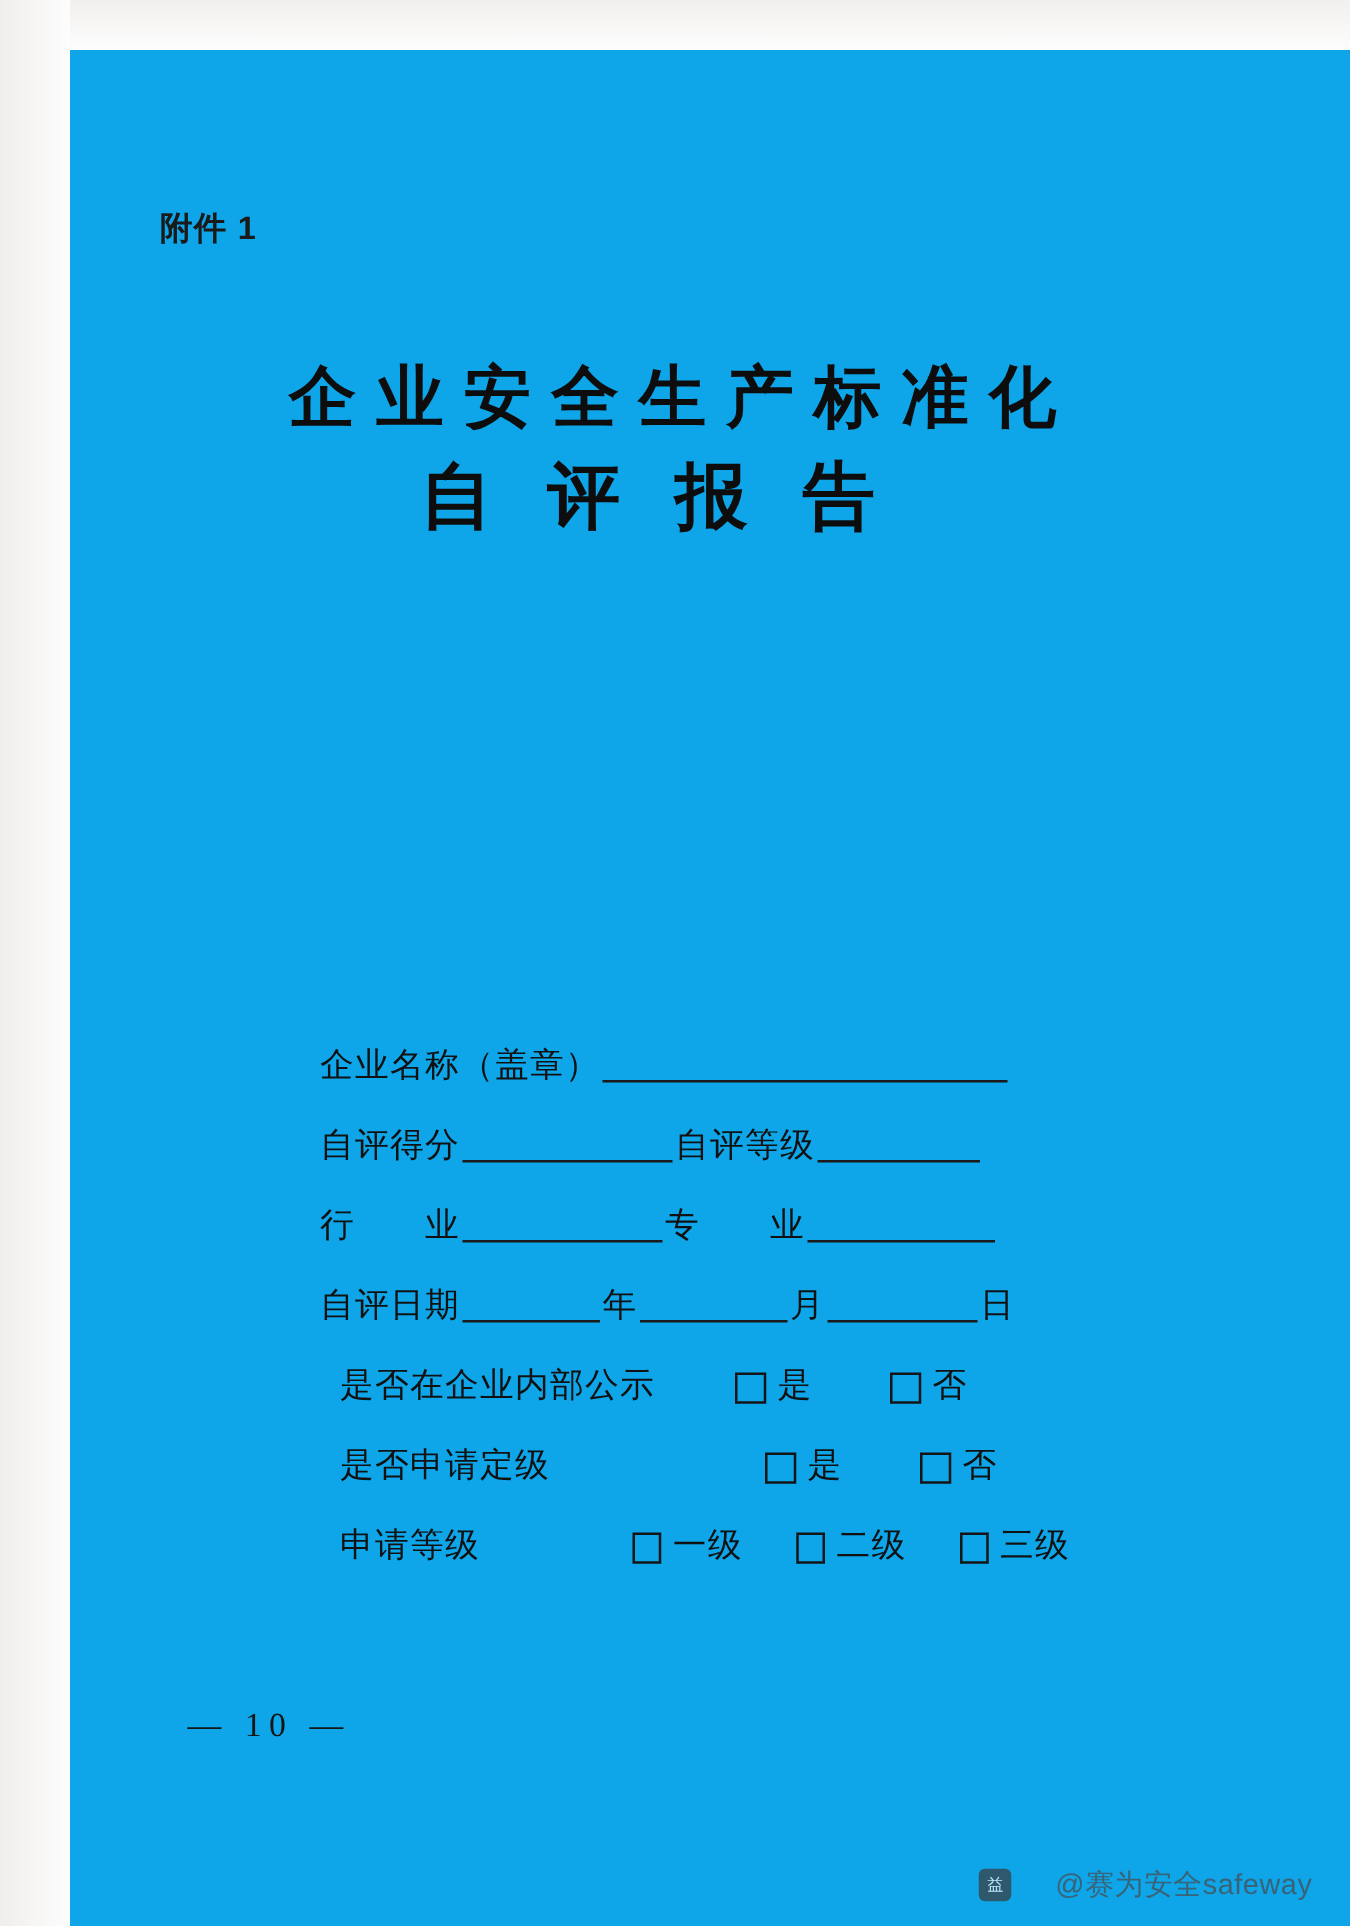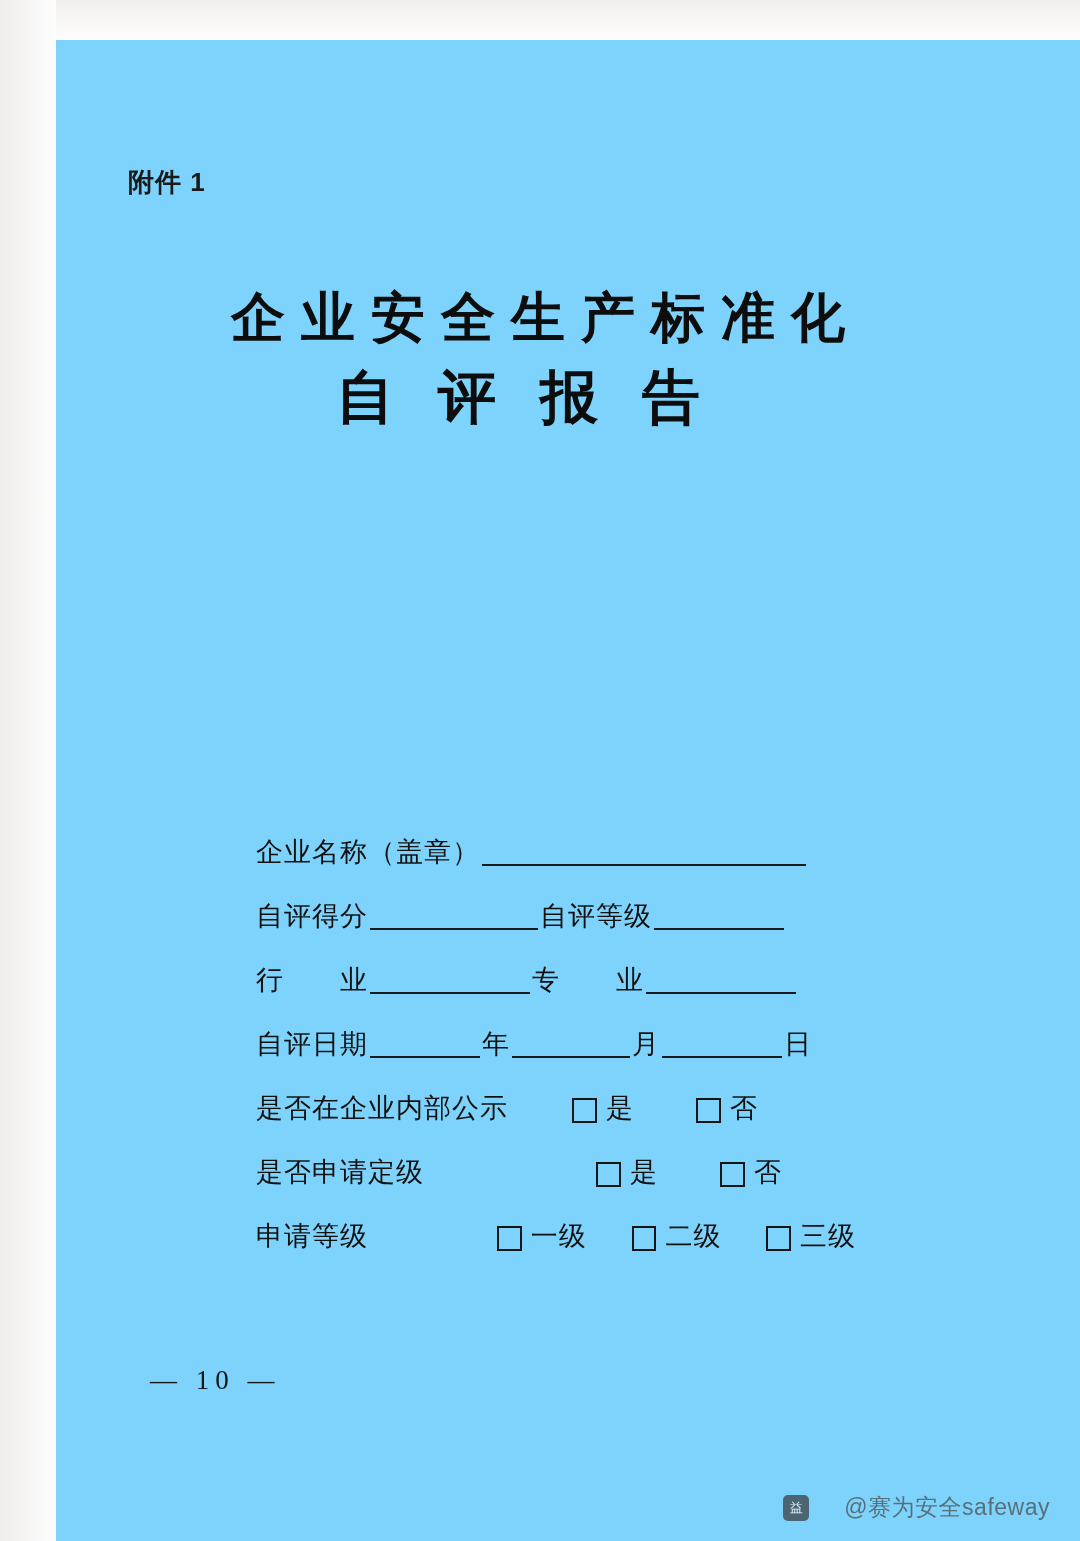--- a/index.html
+++ b/index.html
@@ -13,21 +13,21 @@
     position: relative;
     font-family: "Liberation Serif", "DejaVu Serif", serif;
     color: #111111;
     overflow: hidden;
   }
   .page {
     position: absolute;
     left: 0; top: 0;
     width: 1080px;
     height: 1541px;
-    background: #7dd3fc;
+    background: #0ea5e9;
   }
   
   .scan-edge-left {
     position: absolute;
     left: 0; top: 0;
     width: 56px; height: 1541px;
     background: linear-gradient(to right, #f0eeec 0%, #fdfdfd 100%);
   }
   .scan-edge-top {
     position: absolute;
@@ -99,20 +99,21 @@
   .r-ind    { width: 160px; }
   .r-major  { width: 150px; }
   .r-score  { width: 168px; }
   .r-grade  { width: 130px; }
   .r-year   { width: 110px; }
   .r-month  { width: 118px; }
   .r-day    { width: 120px; }
 
   .checks {
     display: flex;
+    margin-left: 16px;
   }
   .gap-a { width: 64px; }
   .gap-b { width: 62px; }
   .gap-c { width: 86px; }
   .gap-d { width: 46px; }
 
   .cbox {
     display: inline-block;
     width: 21px;
     height: 21px;

